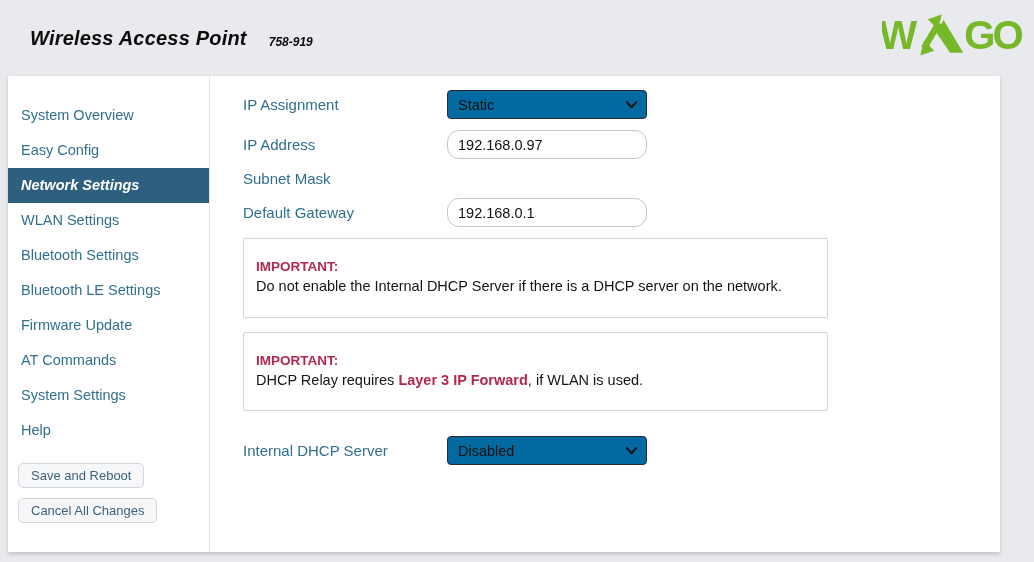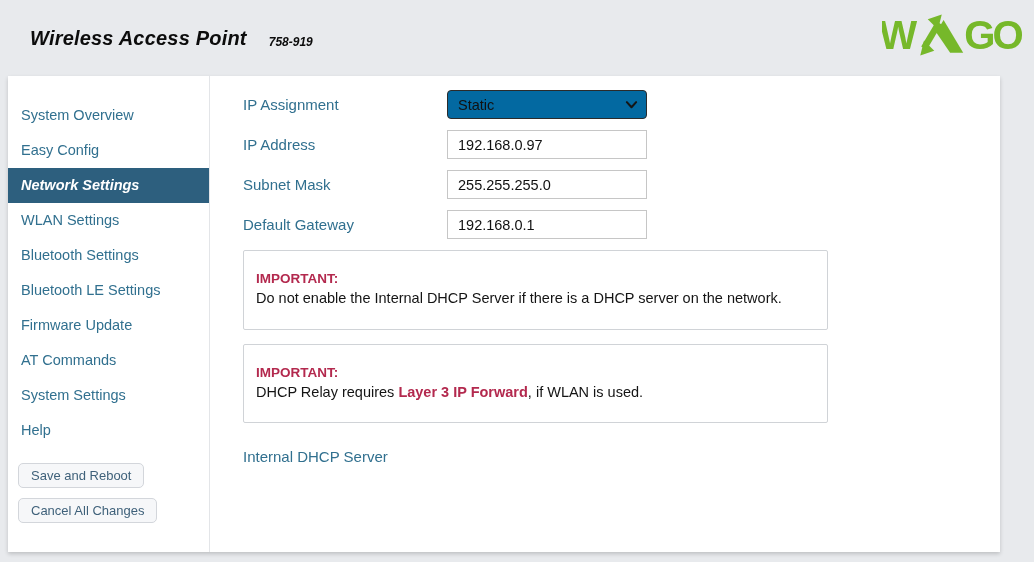--- a/index.html
+++ b/index.html
@@ -53,21 +53,21 @@
     padding:4px 12px; font-size:13px; color:#3f617a;
     font-family:"Liberation Sans", sans-serif; cursor:pointer;
   }
 
   
   .main { flex:1; padding:14px 0 0 33px; }
   .form-row { display:flex; align-items:center; margin-bottom:11px; }
   .form-label { width:204px; font-size:15px; color:#31708f; }
   .text-input {
     width:200px; height:29px;
-    border:1px solid #c6c6c6; border-radius:0;
+    border:1px solid #c6c6c6; border-radius:12px;
     font-size:14.5px; color:#111; padding:0 10px;
     font-family:"Liberation Sans", sans-serif; background:#fff;
   }
   .select-box {
     width:200px; height:29px;
     border:1px solid #2b2b2b; border-radius:4px; background:#0369a1;
     display:flex; align-items:center; justify-content:space-between;
     padding:0 8px 0 10px; font-size:14.5px; color:#111; cursor:pointer;
   }
   .chevron { width:13px; height:13px; display:block; }
@@ -137,37 +137,42 @@
         </div>
       </div>
 
       <div class="form-row">
         <div class="form-label">IP Address</div>
         <input class="text-input" type="text" value="192.168.0.97" style="">
       </div>
 
       <div class="form-row">
         <div class="form-label">Subnet Mask</div>
-        <input class="text-input" type="text" value="255.255.255.0" style="">
       </div>
 
       <div class="form-row">
         <div class="form-label">Default Gateway</div>
         <input class="text-input" type="text" value="192.168.0.1" style="">
       </div>
 
       <div class="notice notice-1">
         <div class="notice-title">IMPORTANT:</div>
         <div class="notice-text">Do not enable the Internal DHCP Server if there is a DHCP server on the network.</div>
       </div>
 
       <div class="notice notice-2">
         <div class="notice-title">IMPORTANT:</div>
         <div class="notice-text"><span>DHCP Relay requires </span><span class="notice-highlight">Layer 3 IP Forward</span><span>, if WLAN is used.</span></div>
       </div>
 
       <div class="form-row">
         <div class="form-label">Internal DHCP Server</div>
+        <div class="select-box">
+          <span>Disabled</span>
+          <svg class="chevron" viewBox="0 0 14 14">
+            <path d="M2 4.5 L7 10 L12 4.5" fill="none" stroke="#151515" stroke-width="2.2" stroke-linecap="round" stroke-linejoin="round"></path>
+          </svg>
+        </div>
       </div>
 
     </div>
   </div>
 </div>
 
 </body></html>

